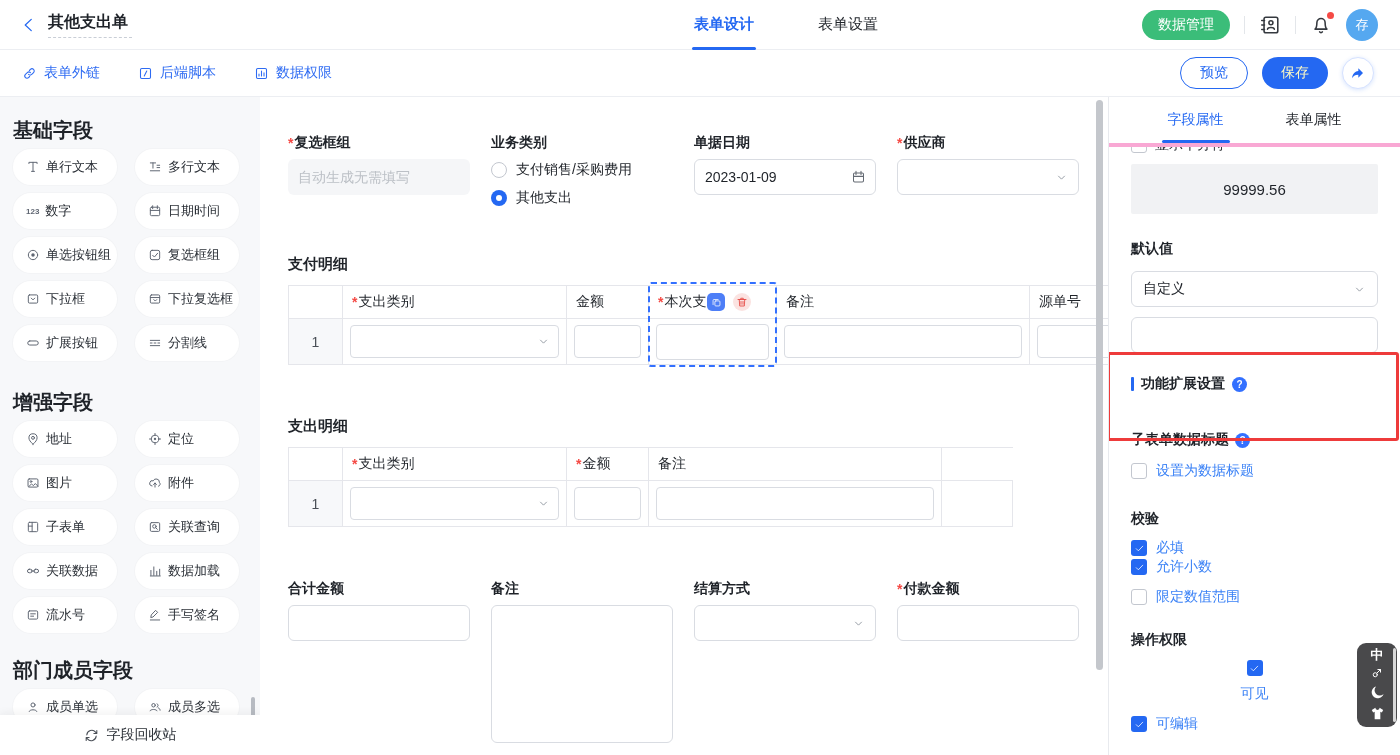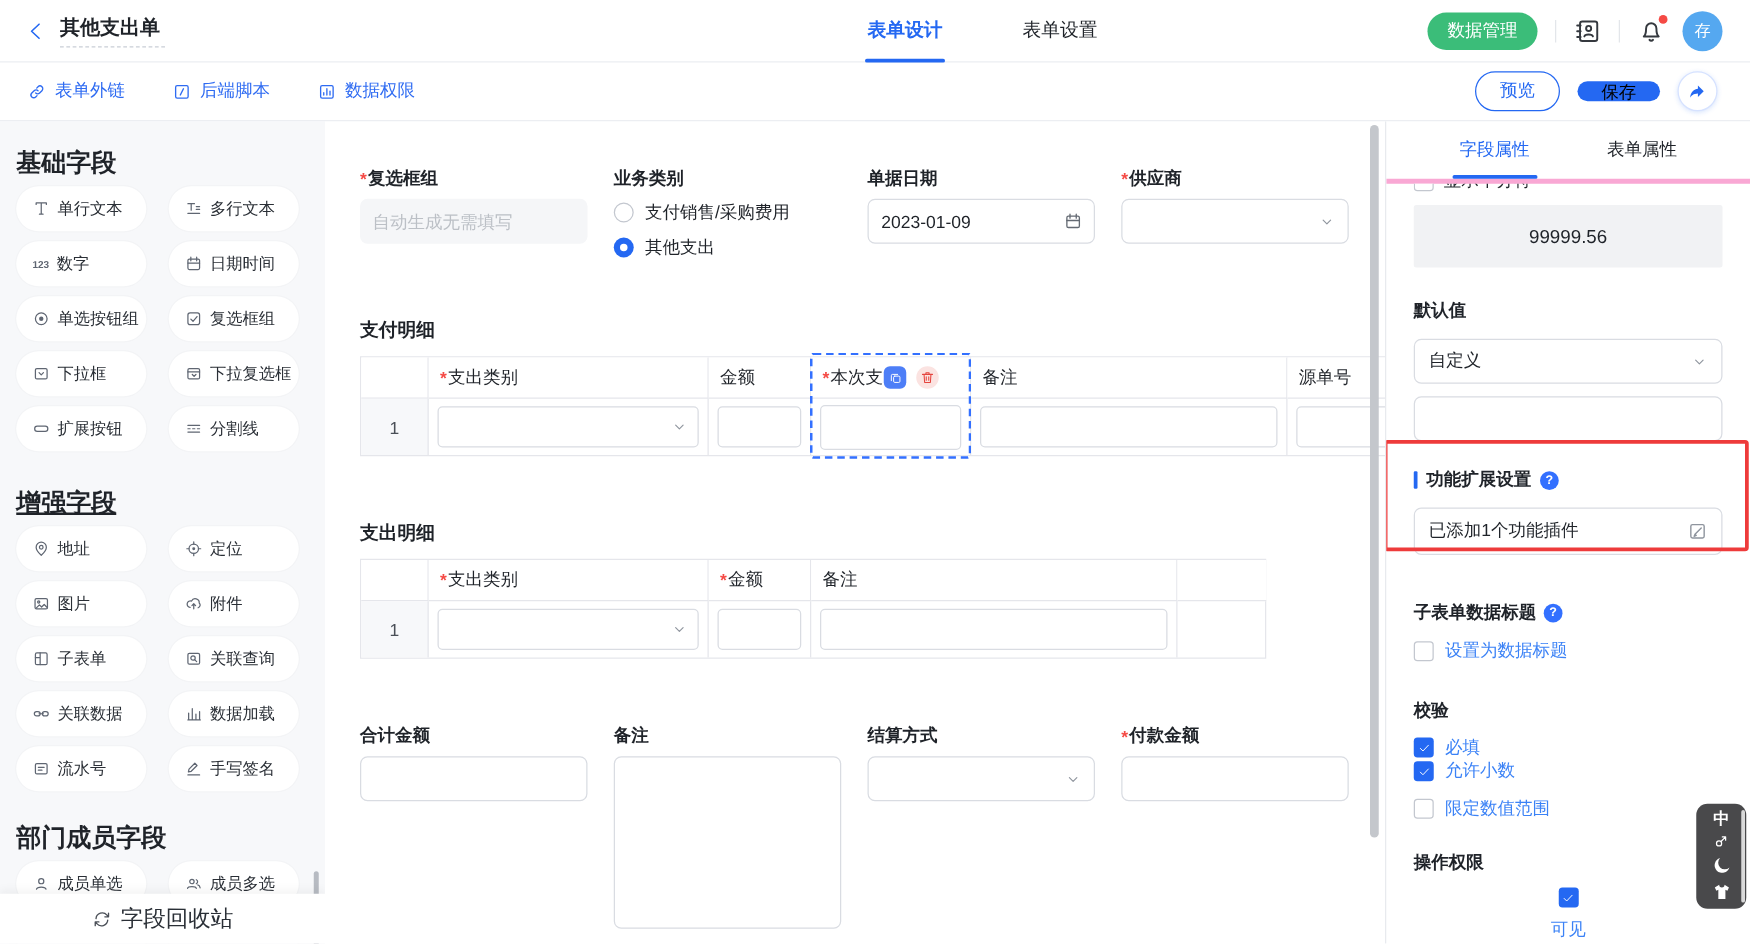--- a/index.html
+++ b/index.html
@@ -26,32 +26,32 @@
   .hicon{color:#35393f;cursor:pointer;position:relative;}
   .bell-dot{position:absolute;right:-2px;top:-2px;width:7px;height:7px;border-radius:50%;background:#f54a45;}
   .avatar{width:32px;height:32px;border-radius:50%;background:#55a8f0;color:#fff;display:flex;align-items:center;justify-content:center;font-size:13px;cursor:pointer;}
 
   
   .subbar{position:absolute;left:0;top:50px;right:0;height:47px;background:#fff;border-bottom:1px solid #eceef2;display:flex;align-items:center;z-index:19;}
   .sb-links{display:flex;gap:38px;padding-left:22px;flex:1;}
   .sb-link{display:flex;align-items:center;gap:7px;color:#2e6bf2;font-size:14px;cursor:pointer;}
   .sb-right{display:flex;align-items:center;gap:14px;padding-right:26px;}
   .btn-outline{height:32px;padding:0 19px;border-radius:16px;border:1px solid #2468f2;color:#2468f2;background:#fff;font-size:14px;cursor:pointer;}
-  .btn-primary{height:16px;padding:0 19px;border-radius:16px;border:none;color:#000000;background:#2468f2;font-size:14px;cursor:pointer;}
+  .btn-primary{height:32px;padding:0 19px;border-radius:16px;border:none;color:#fef9c3;background:#2468f2;font-size:14px;cursor:pointer;}
   .circle-btn{width:32px;height:32px;border-radius:50%;background:#fff;border:1px solid #d6e2ff;box-shadow:0 1px 4px rgba(36,104,242,.18);display:flex;align-items:center;justify-content:center;color:#2468f2;cursor:pointer;}
 
   
   .sidebar{position:absolute;left:0;top:97px;bottom:0;width:260px;background:#f7f8fa;overflow:hidden;padding:20px 0 0 13px;}
   .sec-title{font-size:20px;font-weight:bold;color:#1f2329;height:20px;}
   .pill-grid{display:grid;grid-template-columns:104px 104px;column-gap:18px;row-gap:8px;margin-top:12px;}
   .pill{height:36px;background:#fff;border-radius:18px;display:flex;align-items:center;gap:6px;padding:0 4px 0 13px;font-size:13px;color:#2a2f36;cursor:pointer;box-shadow:0 0 0 1px rgba(31,35,41,.02);}
   .pill .pic{color:#5f6672;flex:none;display:flex;}
   .num-ic{font-size:8px;font-weight:bold;color:#5f6672;letter-spacing:0;}
-  .mt28{margin-top:28px;text-decoration:underline;} .mt24{margin-top:24px;}
-  .recycle-bar{position:absolute;left:0;right:0;bottom:0;height:40px;background:#fff;box-shadow:0 -2px 8px rgba(31,35,41,.06);display:flex;align-items:center;justify-content:center;gap:8px;font-size:18px;color:#2a2f36;cursor:pointer;z-index:5;}
+  .mt28{margin-top:28px;} .mt24{margin-top:24px;}
+  .recycle-bar{position:absolute;left:0;right:0;bottom:0;height:40px;background:#fff;box-shadow:0 -2px 8px rgba(31,35,41,.06);display:flex;align-items:center;justify-content:center;gap:8px;font-size:14px;color:#2a2f36;cursor:pointer;z-index:5;}
   .side-scroll{position:absolute;right:5px;top:600px;width:4px;height:70px;border-radius:2px;background:#b7bbc2;}
 
   
   .canvas{position:absolute;left:260px;top:97px;right:292px;bottom:0;background:#fff;overflow:hidden;padding:36px 0 0 28px;}
   .grid4{display:grid;grid-template-columns:182px 182px 182px 182px;column-gap:21px;width:791px;}
   .lbl{font-size:14px;font-weight:bold;color:#1f2329;height:20px;display:flex;align-items:center;margin-bottom:6px;white-space:nowrap;}
   .star{color:#f54a45;margin-right:1px;font-weight:bold;}
   .ipt{height:36px;border:1px solid #d9dce2;border-radius:6px;background:#fff;width:100%;padding:0 10px;font-size:14px;color:#1f2329;outline:none;}
   .ipt::placeholder{color:#bcc0c6;}
   .ipt.gray{background:#f5f6f8;border:none;}
@@ -626,29 +626,20 @@
             </svg>
           </span>
       </div>
       <input class="p-ipt" style="">
 
       <div class="p-label ext-title" style="margin-top:21px;">
         <span class="blue-bar"></span>
         <span>功能扩展设置</span>
         <span class="qmark">?</span>
       </div>
-      <div class="plugin-box">
-        <span>已添加1个功能插件</span>
-        <span class="pencil ic">
-            <svg width="16" height="16" viewBox="0 0 24 24">
-              <rect x="4" y="4" width="16" height="16" rx="2"></rect>
-              <path d="M9 15.5l6-6 1.5-1.5M9 15.5l-1 2.5 2.5-1z" stroke-width="1.4"></path>
-            </svg>
-          </span>
-      </div>
 
       <div class="p-label" style="margin-top:36px;">
         <span>子表单数据标题</span>
         <span class="qmark">?</span>
       </div>
       <div class="chk-row" style="margin-top:12px;">
         <span class="chk"></span>
         <span>设置为数据标题</span>
       </div>
 

